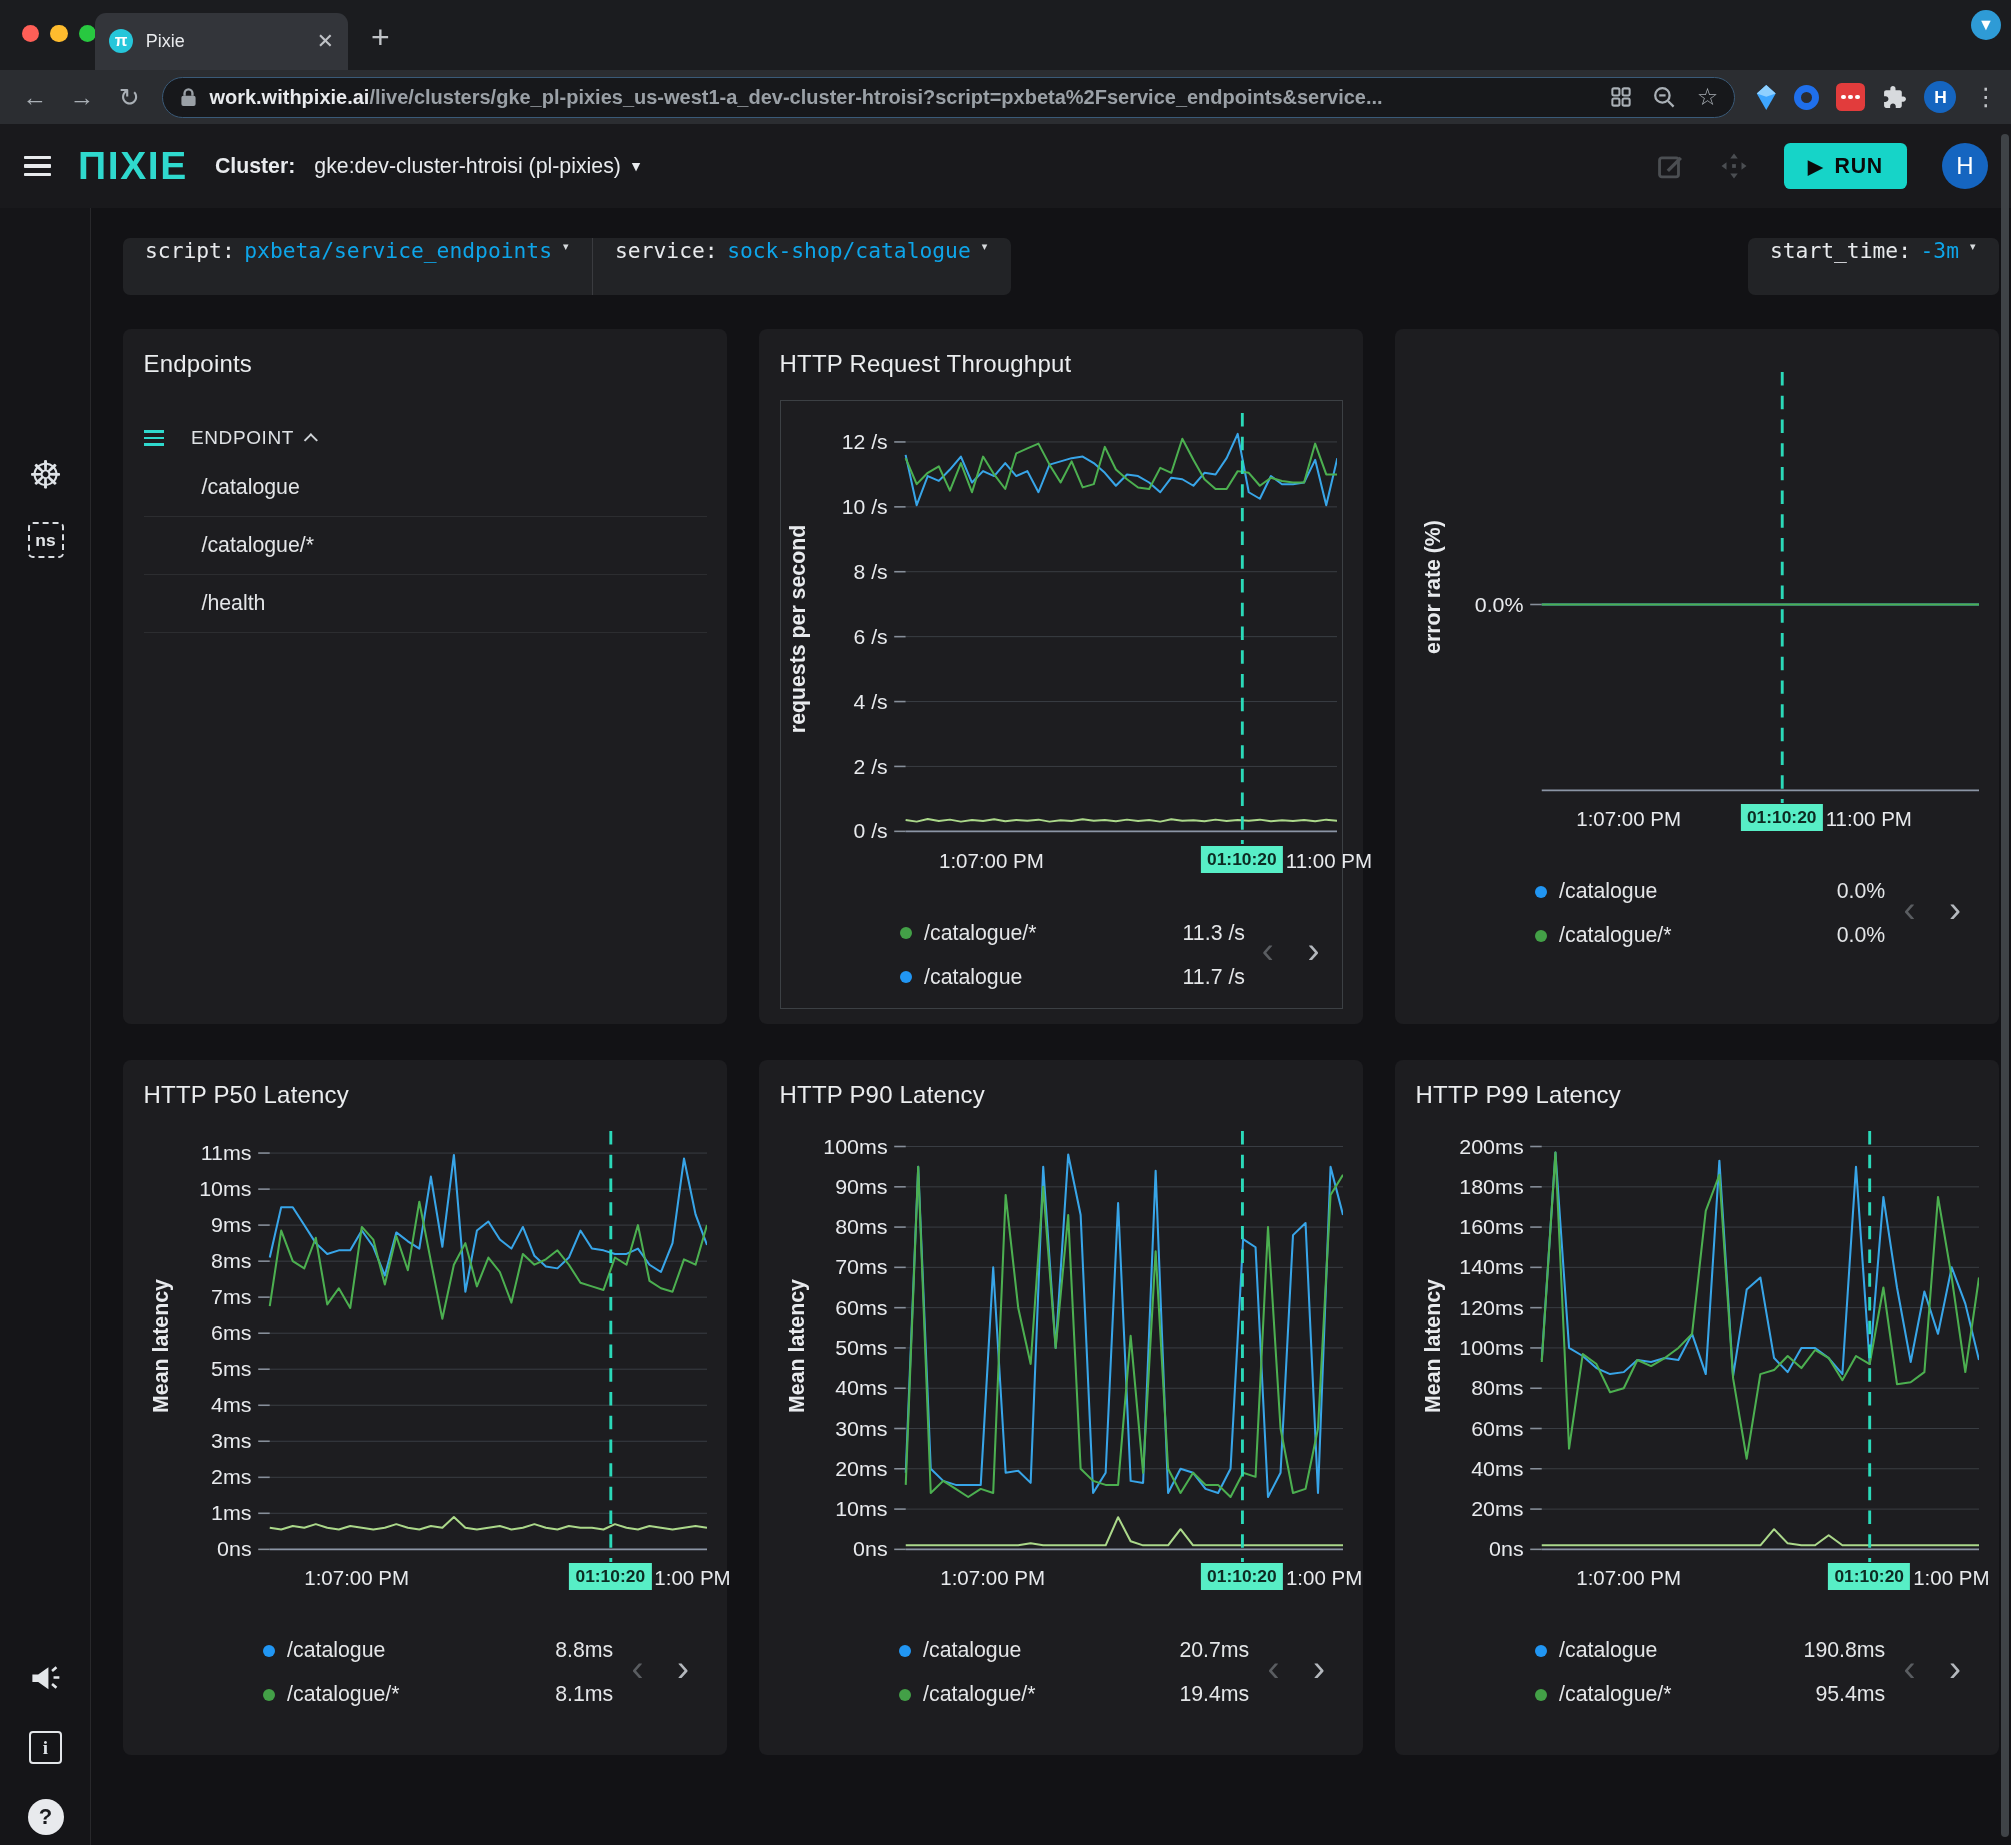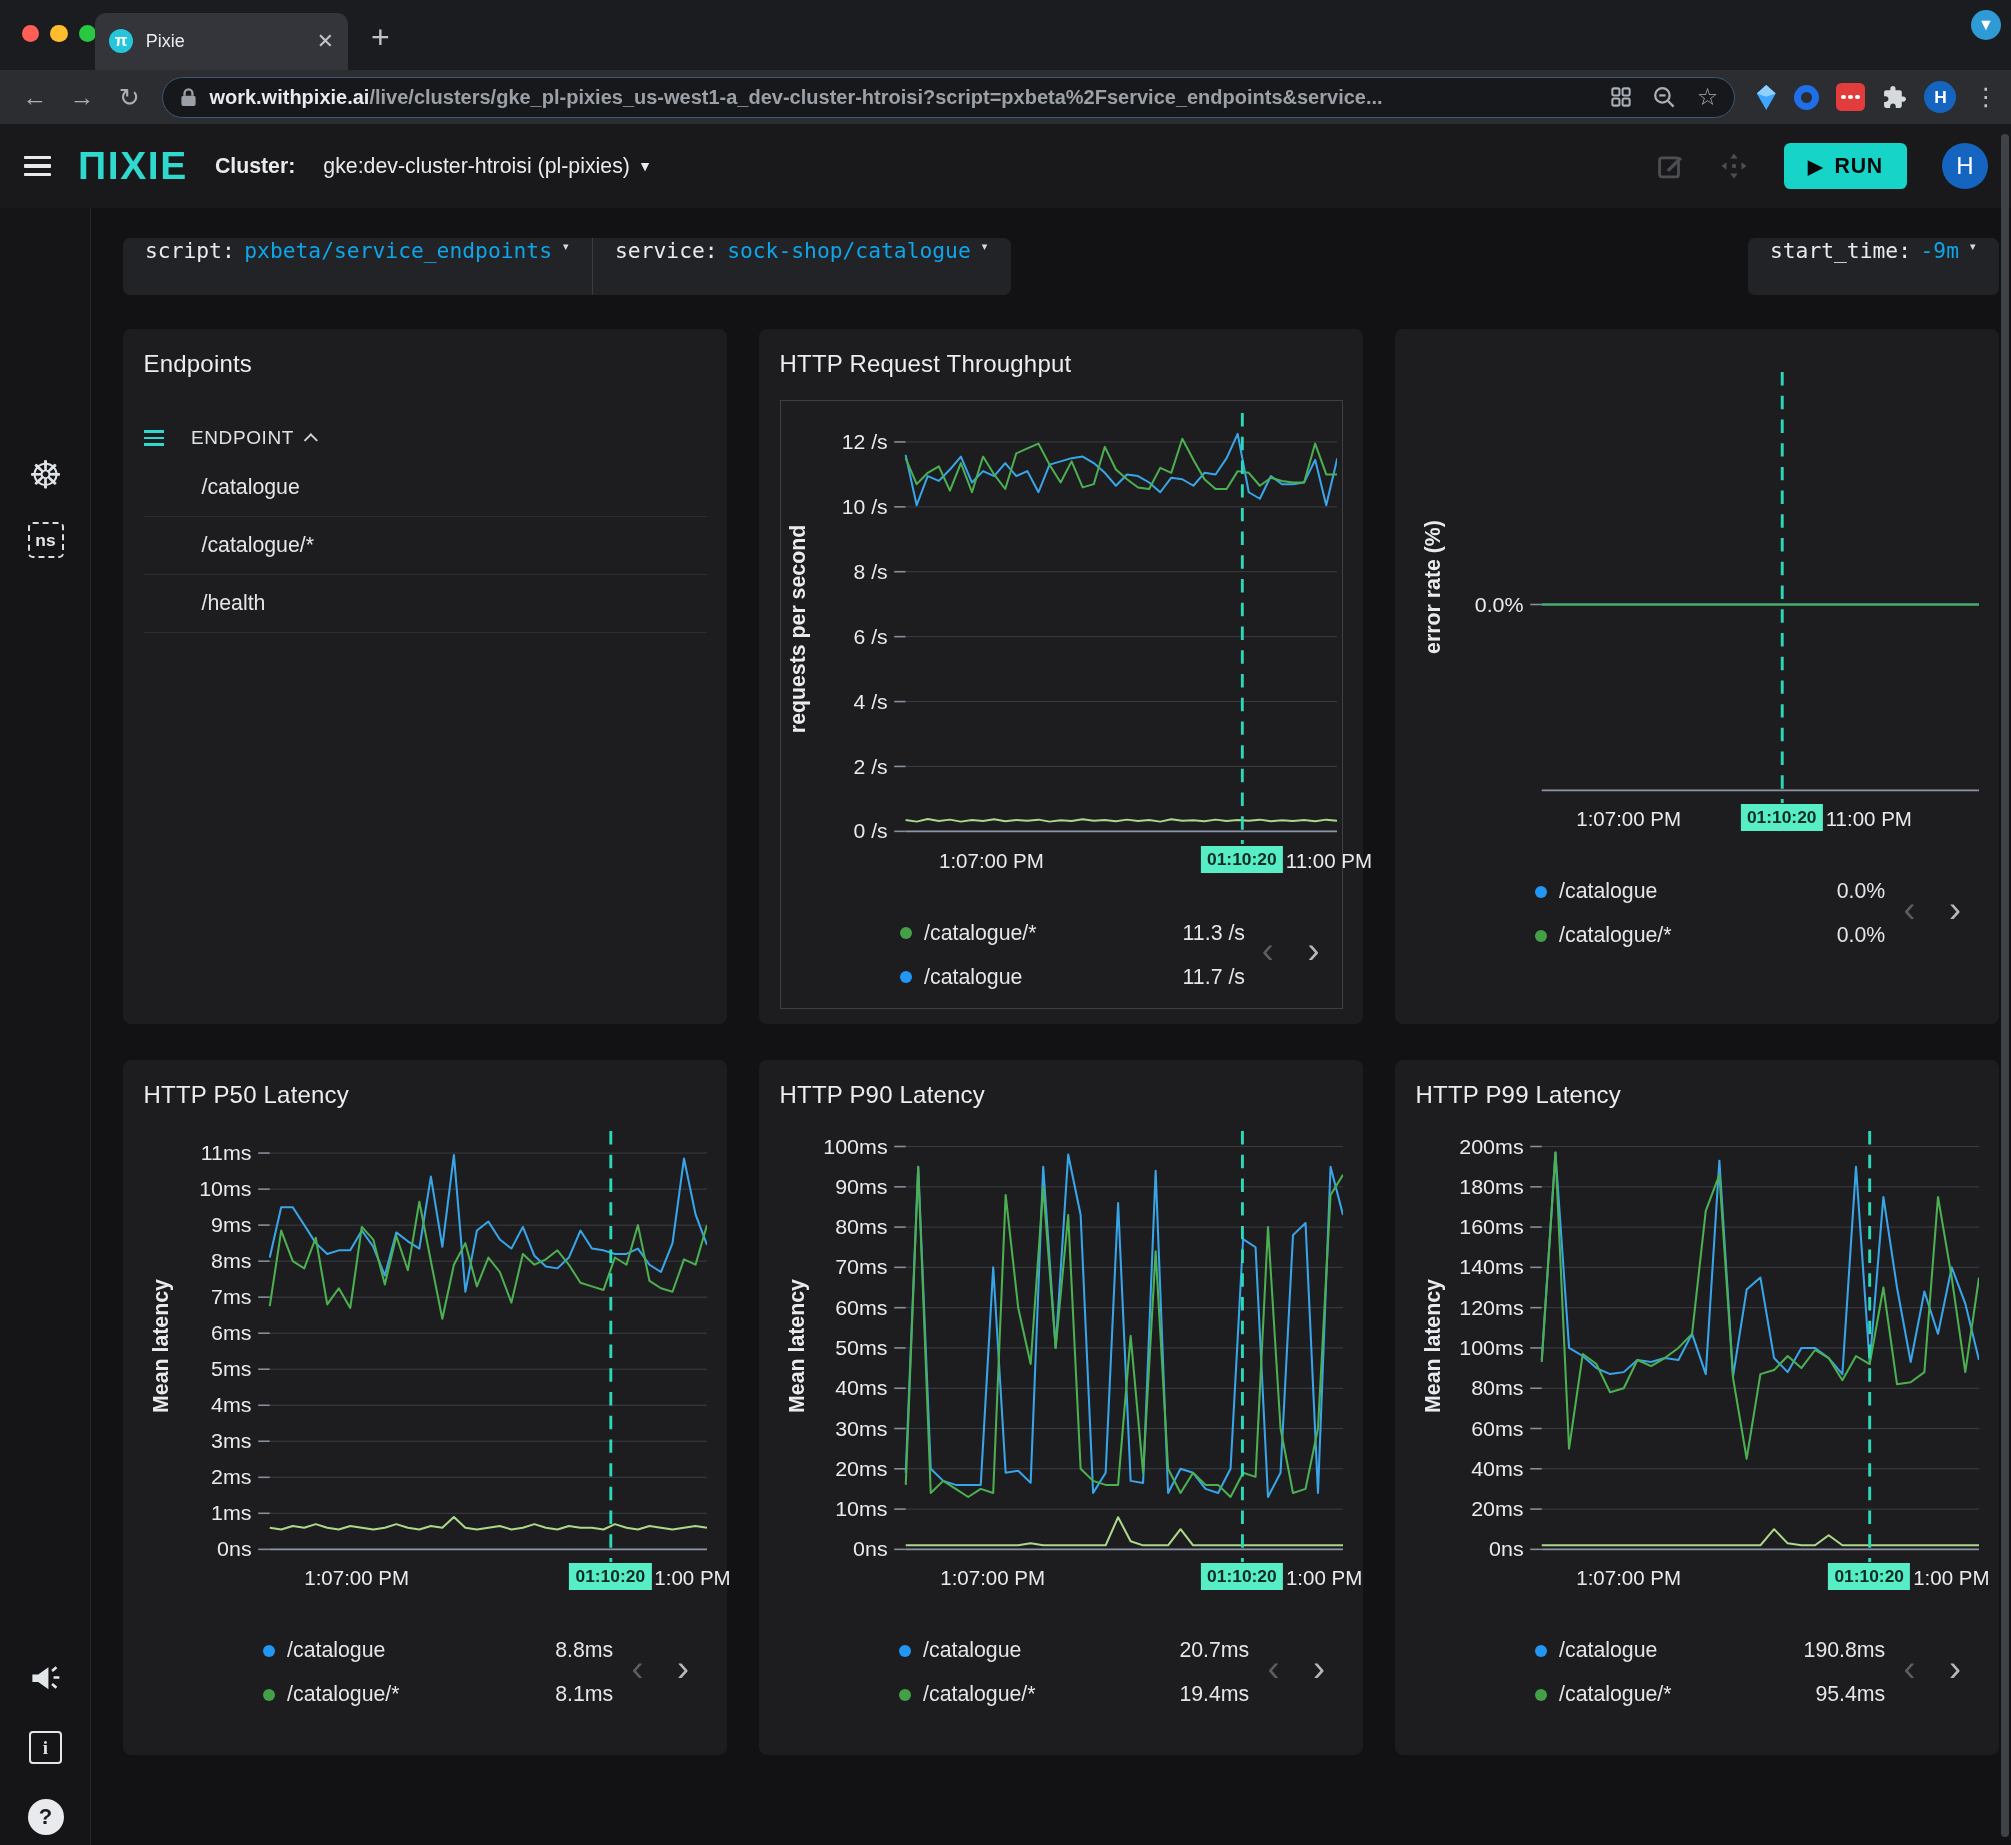--- a/index.html
+++ b/index.html
@@ -35,21 +35,21 @@
   .red-ext { width:28.4px; height:28.4px; border-radius:5.5px; background:#e23c3c; display:flex; gap:2.4px;
              align-items:center; justify-content:center; }
   .red-ext i { width:4.7px; height:4.7px; border-radius:50%; background:#fff; }
   .kebab { color:#c0c3c7; font-size:24px; letter-spacing:0; }
 
   
   .app-header { height:84px; background:#19191c; display:flex; align-items:center; padding:0 24px; gap:27px; }
   .hamburger div { width:27px; height:3.2px; background:#e8eaed; margin:5.5px 0; border-radius:0.8px; }
   .logo { color:#2fd9ce; font-size:39px; font-weight:700; letter-spacing:1.6px; font-family:"Liberation Sans",sans-serif; }
   .cluster { color:#e8eaed; font-size:21.3px; display:flex; align-items:center; gap:8px; }
-  .cluster b { font-weight:700; margin-right:20px; }
+  .cluster b { font-weight:700; margin-right:11px; }
   .cluster .caret { font-size:14.2px; }
   .header-right { margin-left:auto; display:flex; align-items:center; gap:35px; }
   .dim-ico { color:#4b4e52; }
   .run-btn { background:#16d4c8; color:#0a0a0a; border:none; border-radius:6.3px; height:46px; padding:0 24px;
              font-size:21.3px; font-weight:700; letter-spacing:0.8px; display:flex; align-items:center; gap:11px; }
   .run-btn .play { font-size:19px; }
   .avatar { width:46px; height:46px; border-radius:50%; background:#1565c0; color:#fff; font-size:24px;
             display:flex; align-items:center; justify-content:center; }
 
   
@@ -240,21 +240,21 @@
         </span>
         <span class="seg">
           <span class="k">service:</span>
           <span class="v">sock-shop/catalogue</span>
           <span class="caret">▾</span>
         </span>
       </div>
       <div class="pill">
         <span class="seg">
           <span class="k">start_time:</span>
-          <span class="v">-9m</span>
+          <span class="v">-3m</span>
           <span class="caret">▾</span>
         </span>
       </div>
     </div>
 
     <div class="grid">
 
       <section class="panel">
         <h2>Endpoints</h2>
         <div class="tbl-head">

